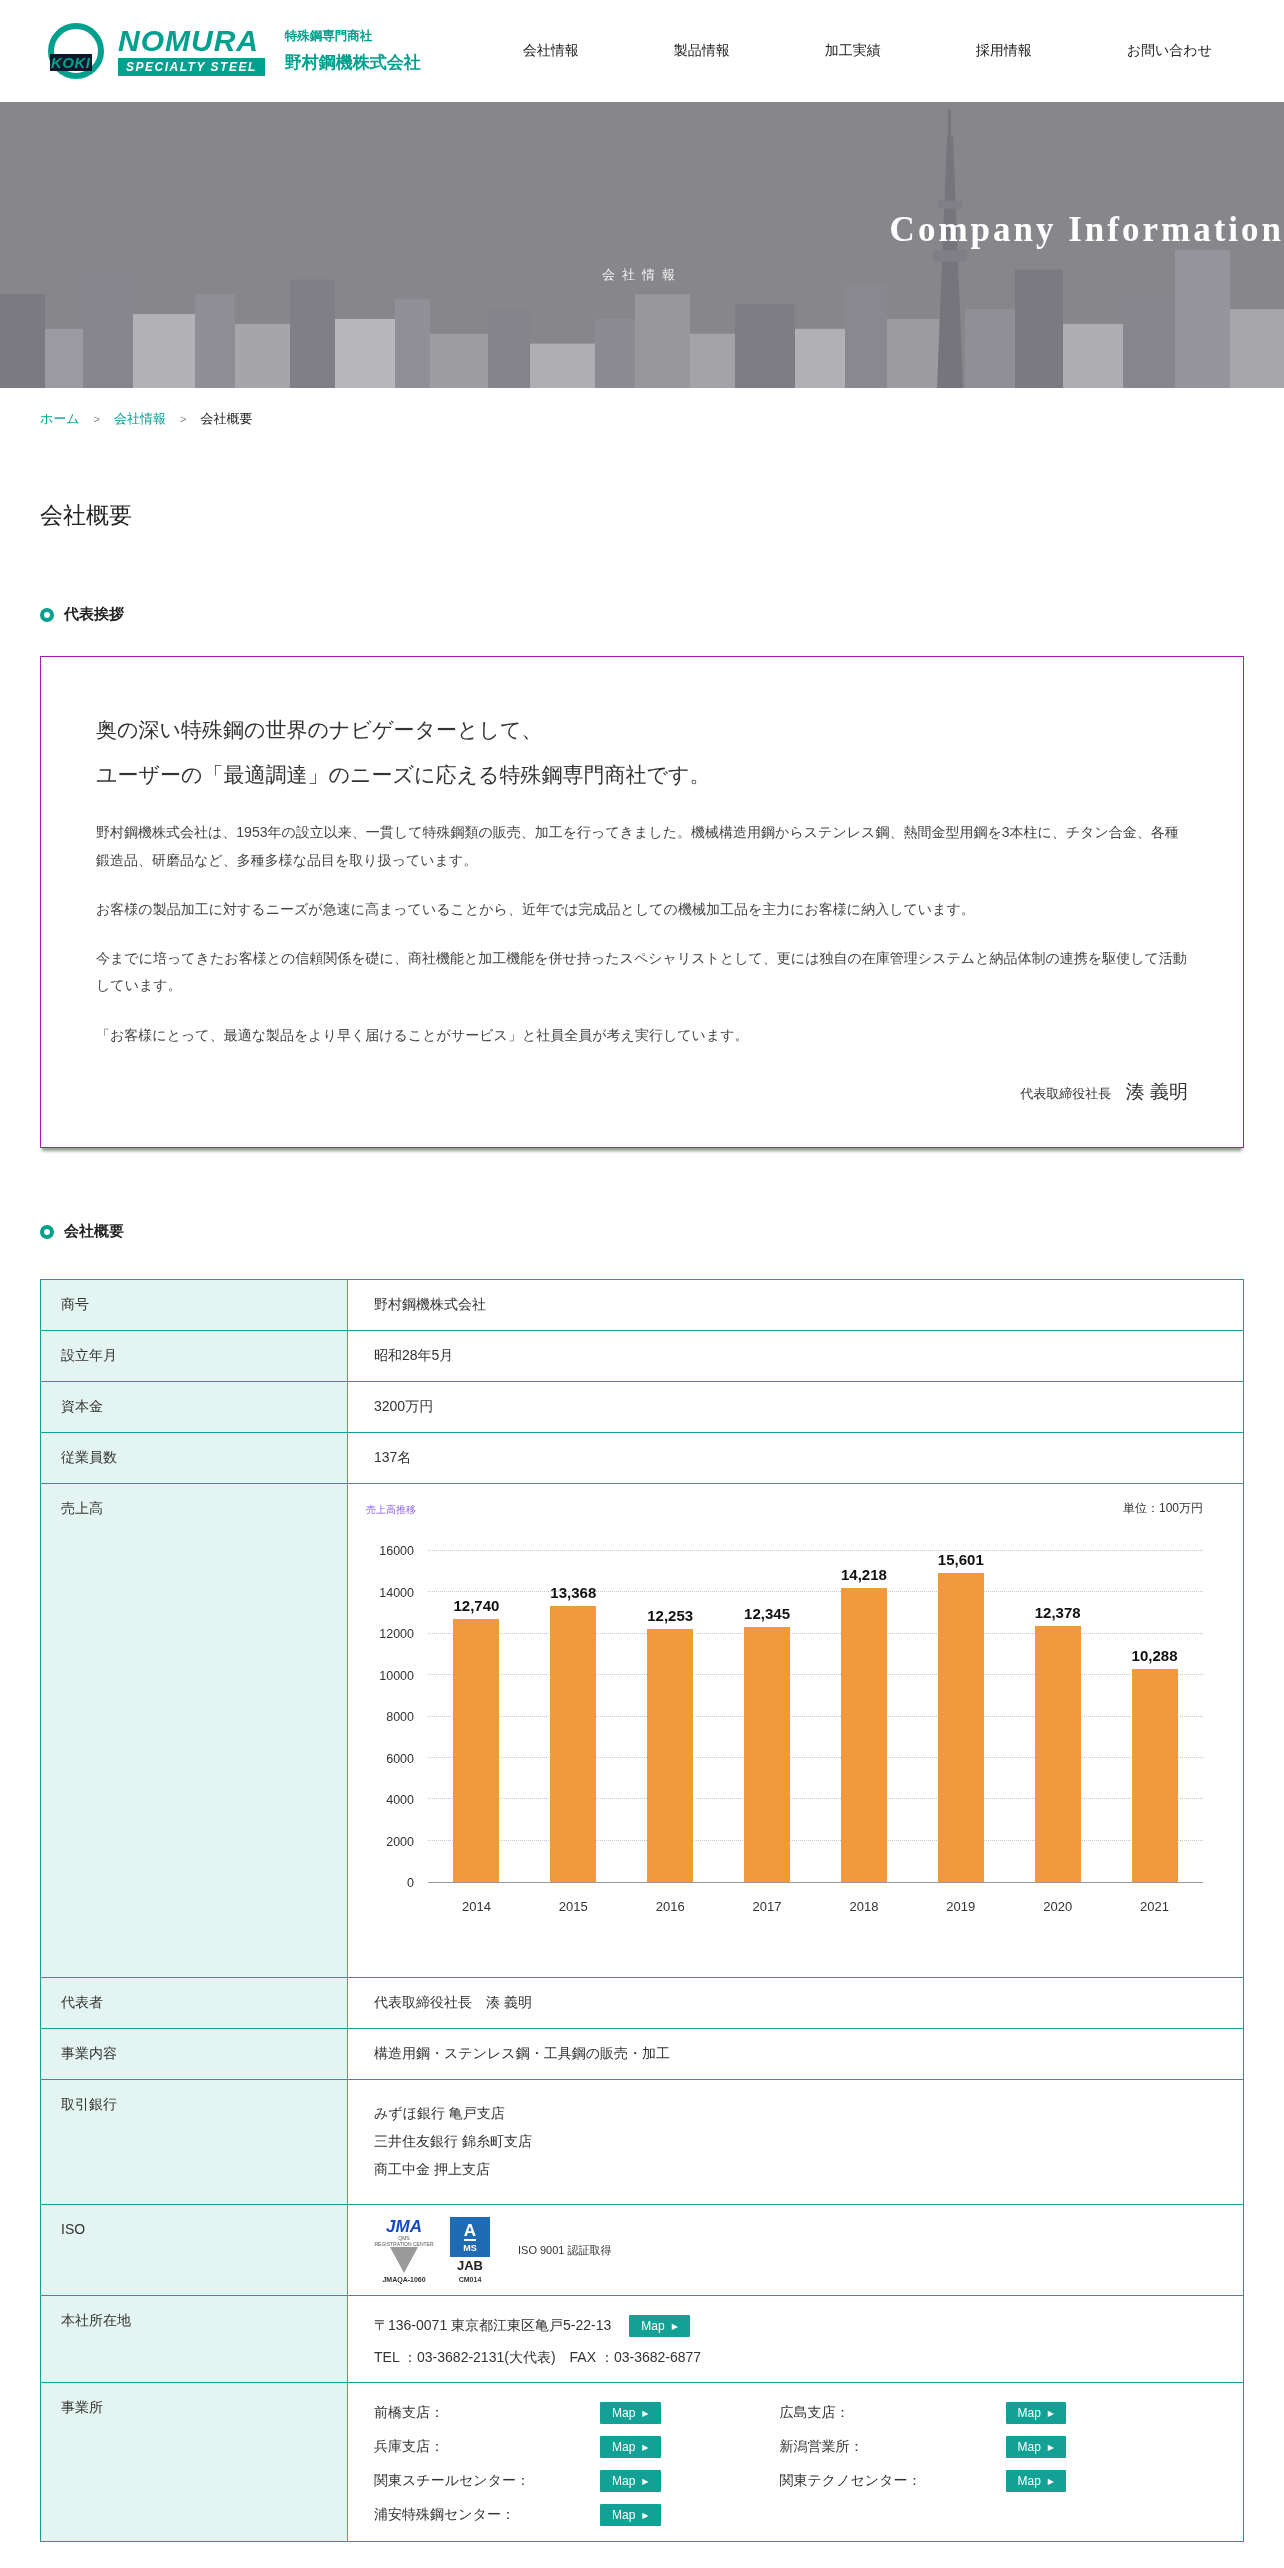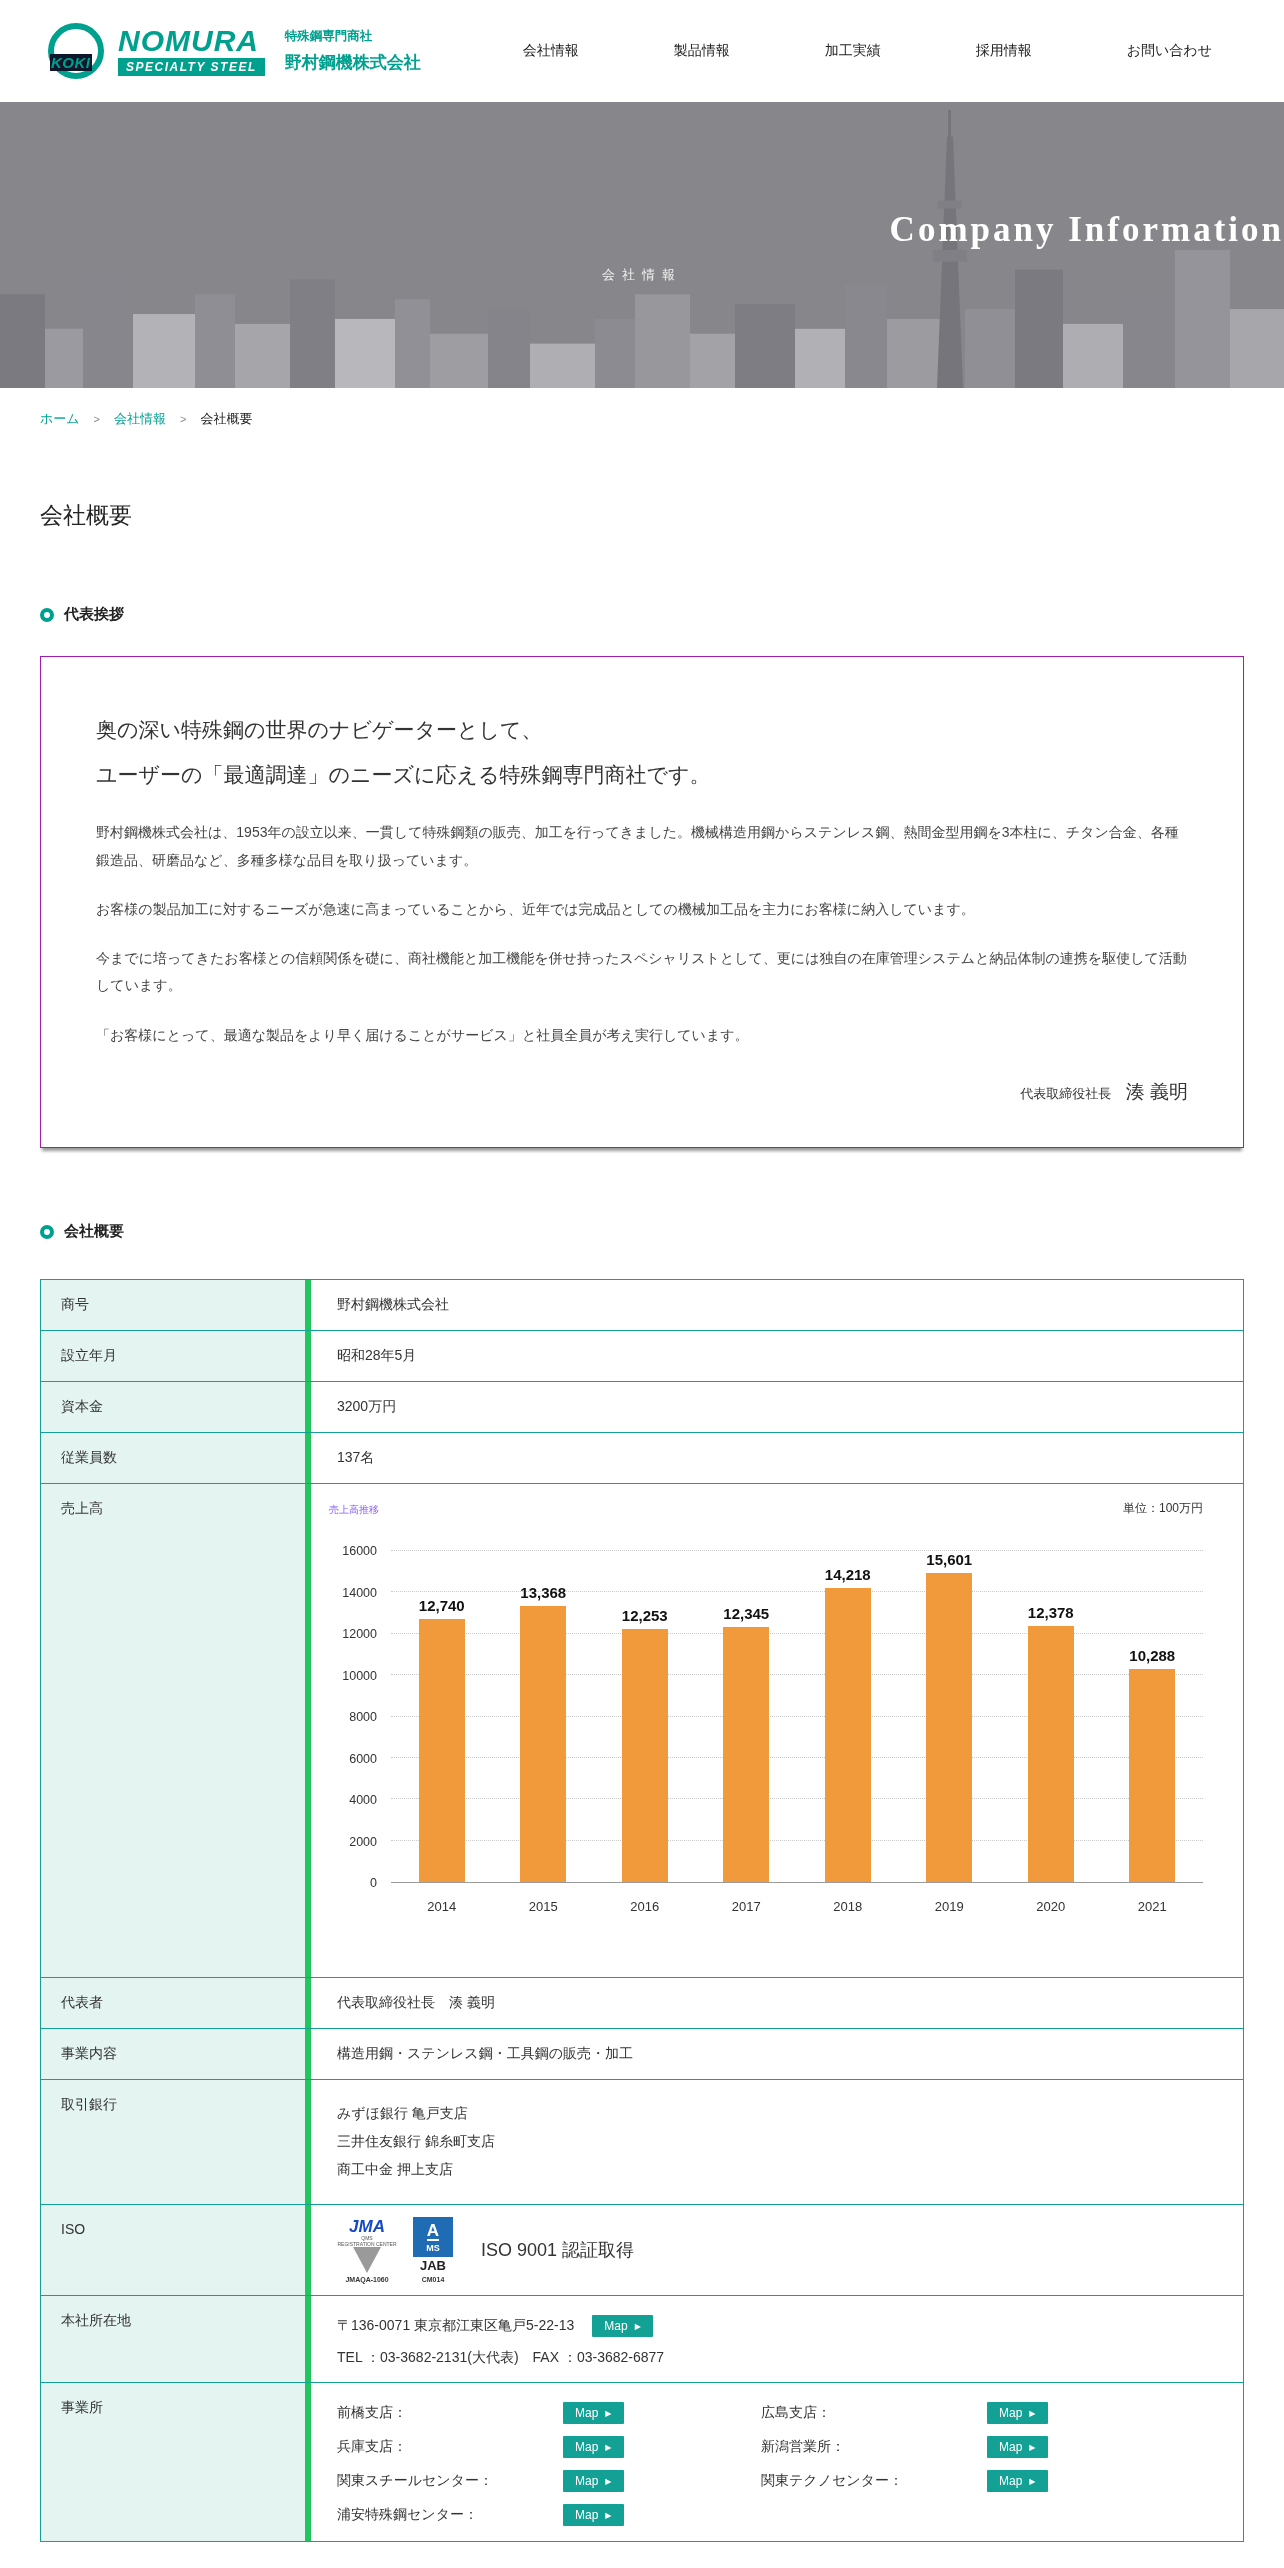--- a/index.html
+++ b/index.html
@@ -76,21 +76,21 @@
   .greet-paragraphs{ margin-top:16px; }
   .greet-p{ font-size:14px; line-height:1.95; color:#444; margin-top:22px; }
   .greet-sign{ margin-top:30px; text-align:right; color:#333; }
   .sign-title{ font-size:13px; }
   .sign-name{ font-size:19px; margin-left:10px; }
   
   .ov-table{ margin-top:38px; border:1px solid #14a195; }
   .t-row{ display:flex; border-bottom:1px solid #14a195; }
   .t-row:last-child{ border-bottom:none; }
   .t-label{
-    width:270px; flex:0 0 auto; background:#e4f4f0; border-right:6px solid #22c55e;
+    width:307px; flex:0 0 auto; background:#e4f4f0; border-right:1px solid #22c55e;
     padding:16px 20px; font-size:14px; color:#333;
   }
   .t-value{ flex:1; padding:15px 26px; font-size:14px; color:#333; }
   .t-row.simple .t-value{ display:flex; align-items:center; padding-top:0; padding-bottom:0; min-height:47px; }
   .t-row.simple{ min-height:48px; }
   .bank-line{ margin:10px 0; }
   
   .chart-cell{ padding:16px 40px 52px 18px; }
   .chart-header{ display:flex; justify-content:space-between; align-items:flex-end; }
   .chart-title{ font-size:10px; font-weight:normal; color:#8b5cf6; }
@@ -130,21 +130,21 @@
   .iso-caption{ font-size:7px; font-weight:bold; color:#333; margin-top:3px; }
   .iso-logo2{ width:52px; text-align:center; }
   .jab-square{
     width:40px; height:40px; background:#1f6cb4; margin:0 auto;
     display:flex; flex-direction:column; align-items:center; justify-content:center;
     color:#fff; line-height:1;
   }
   .jab-a{ font-size:17px; font-weight:bold; border-bottom:2px solid #fff; }
   .jab-ms{ font-size:9px; font-weight:bold; margin-top:3px; }
   .jab-word{ font-size:13px; font-weight:bold; color:#222; margin-top:1px; }
-  .iso-text{ font-size:18px; color:#333; margin-left:12px; }
+  .iso-text{ font-size:11px; color:#333; margin-left:12px; }
   
   .map-btn{
     display:inline-flex; align-items:center; gap:7px; border:none; cursor:pointer;
     background:#14a195; color:#fff; font-size:12px; padding:4px 12px; border-radius:1px;
     font-family:inherit;
   }
   .map-btn .tri{ font-size:8px; }
   .hq-line1{ display:flex; align-items:center; gap:18px; margin-top:4px; }
   .hq-line2{ margin-top:12px; }
   .offices-grid{

